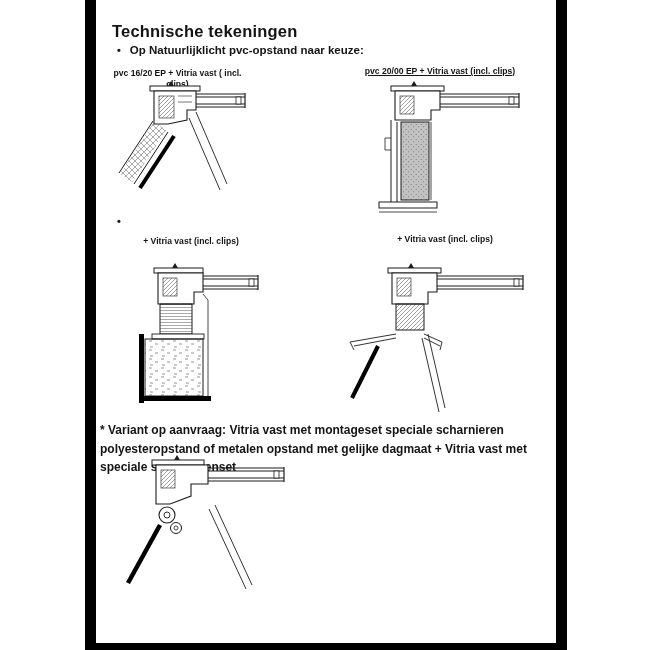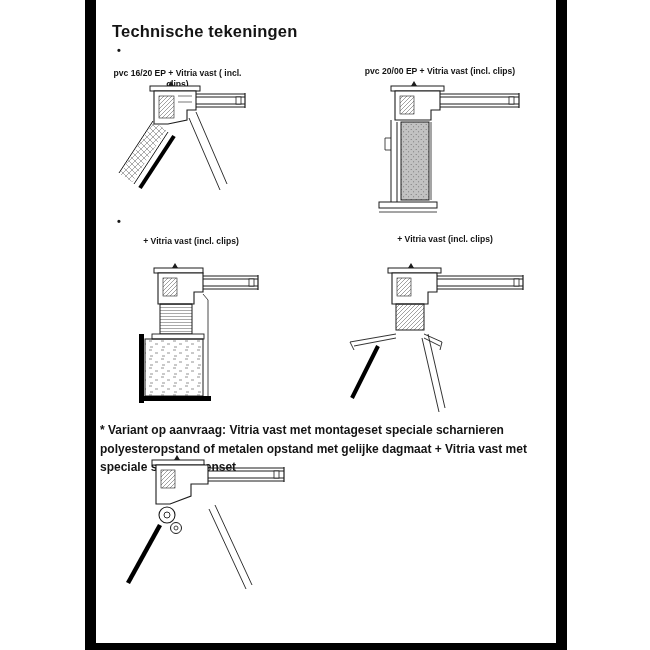--- a/index.html
+++ b/index.html
@@ -9,21 +9,21 @@
   .vbar.left{left:85px;}
   .vbar.right{left:556px;}
   .hbar{position:absolute;left:85px;top:643px;width:482px;height:7px;background:#000;}
   .title{position:absolute;left:112px;top:11px;font-size:16.5px;font-weight:700;letter-spacing:.2px;}
   .bullet{position:absolute;display:flex;align-items:flex-start;gap:9px;font-size:11.5px;font-weight:700;}
   .bullet .dot{font-size:11px;line-height:1.25;}
   .bullet.first{left:117px;top:44px;}
   .bullet.second{left:117px;top:215px;}
   .cap{position:absolute;font-size:8.6px;font-weight:700;text-align:center;line-height:1.3;}
   .cap.c1{left:105px;top:68px;width:145px;}
-  .cap.c2{left:362px;top:66px;width:156px;}
+  .cap.c2{left:362px;top:66px;width:156px;text-decoration:underline;}
   .cap.c3{left:111px;top:236px;width:160px;}
   .cap.c4{left:350px;top:234px;width:190px;}
   .footnote{position:absolute;left:100px;top:421px;width:442px;font-size:12px;font-weight:700;line-height:1.55;}
   .drw{position:absolute;}
   .d1{left:108px;top:80px;}
   .d2{left:345px;top:78px;}
   .d3{left:112px;top:258px;}
   .d4{left:330px;top:258px;}
   .d5{left:118px;top:452px;}
 </style>
@@ -33,20 +33,21 @@
 <div class="page">
 
   <div class="vbar left"></div>
   <div class="vbar right"></div>
   <div class="hbar"></div>
 
   <h1 class="title">Technische tekeningen</h1>
 
   <div class="bullet first">
     <span class="dot">•</span>
+    <span>Op Natuurlijklicht pvc-opstand naar keuze:</span>
   </div>
 
   <div class="cap c1">pvc 16/20 EP + Vitria vast ( incl. clips)</div>
   <div class="cap c2">pvc 20/00 EP + Vitria vast (incl. clips)</div>
 
   <svg class="drw d1" width="140" height="128" viewBox="0 0 140 128">
     <defs>
       <pattern id="ch1" width="6" height="6" patternUnits="userSpaceOnUse">
         <path d="M0,0 L6,6 M6,0 L0,6" stroke="#666" stroke-width="0.55" fill="none"></path>
       </pattern>

